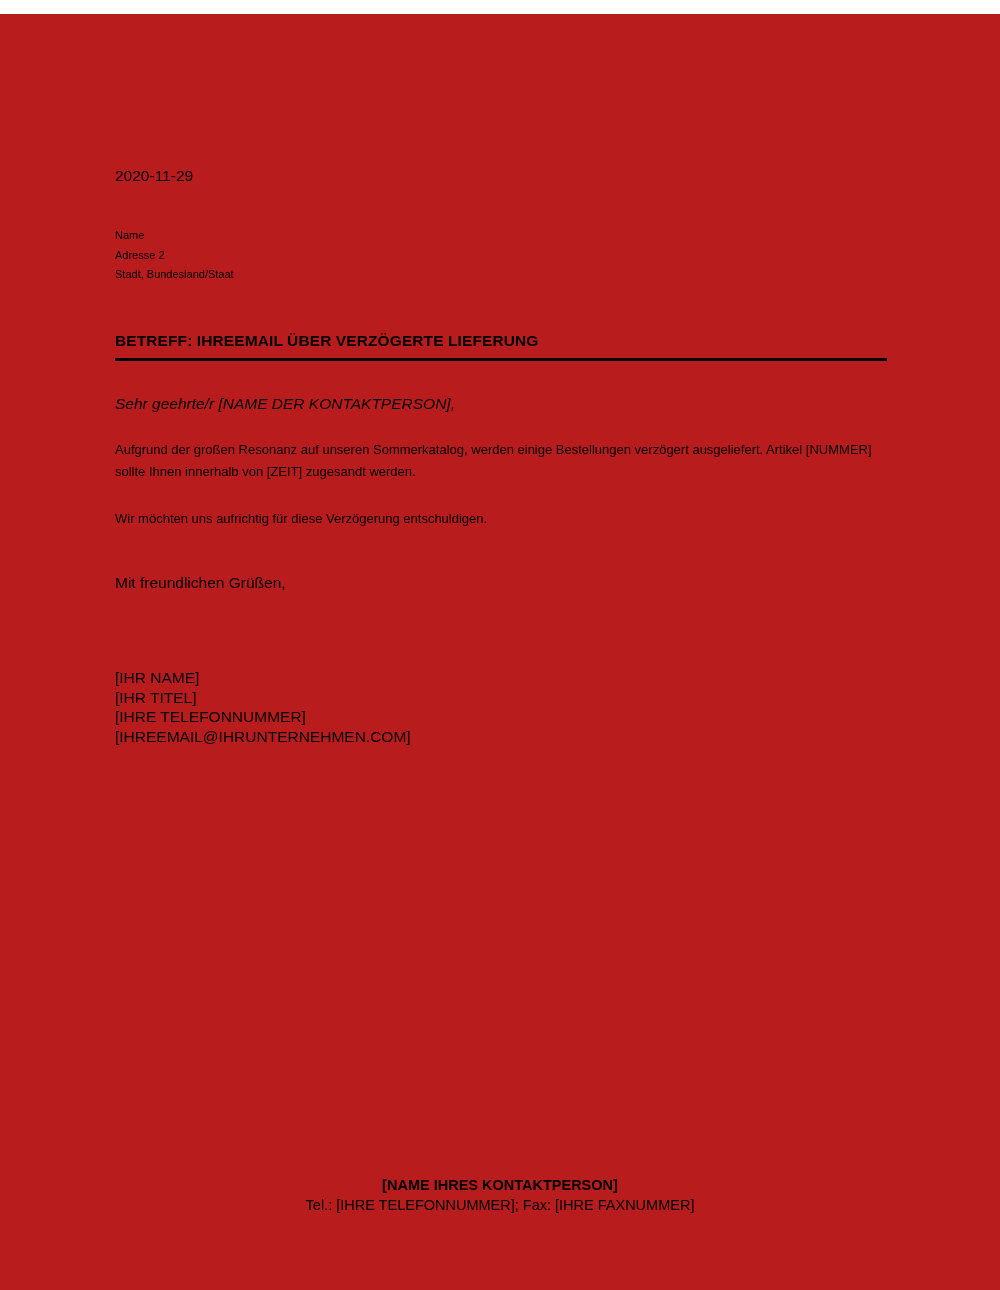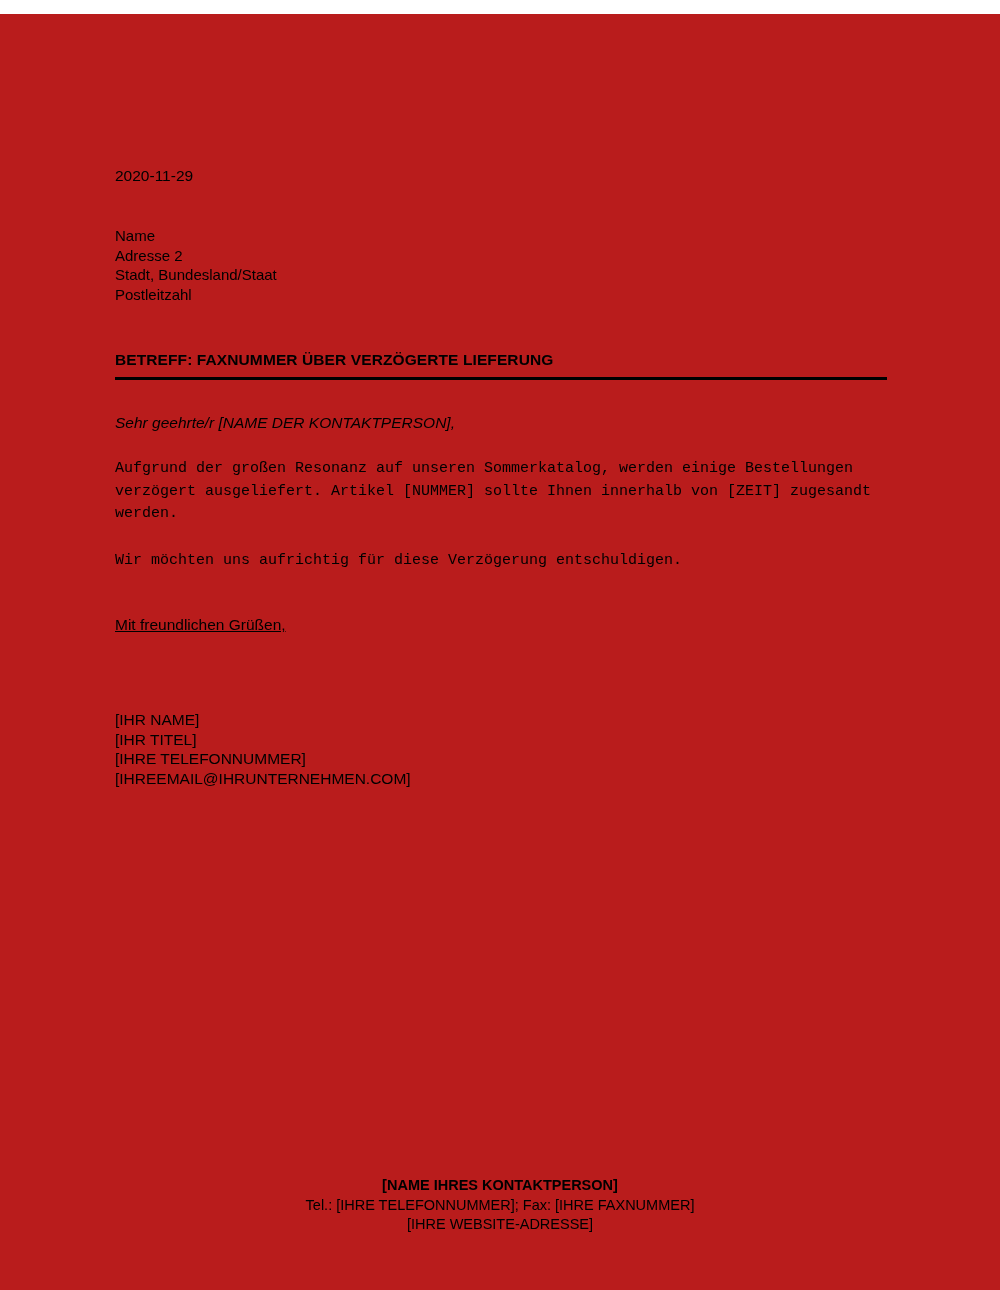--- a/index.html
+++ b/index.html
@@ -29,21 +29,21 @@
     left: 115px;
     top: 152px;
     width: 772px;
   }
   .date-line {
     font-size: 15.5px;
     line-height: 20px;
     margin-bottom: 40px;
   }
   .address-block {
-    font-size: 15px;
+    font-size: 11px;
     line-height: 19.5px;
     margin-bottom: 47px;
   }
   .address-block div {
     white-space: pre;
   }
   .subject {
     font-size: 15.5px;
     font-weight: bold;
     letter-spacing: 0.1px;
@@ -54,31 +54,29 @@
     width: 772px;
     margin-bottom: 32px;
   }
   .salutation {
     font-size: 15.5px;
     line-height: 22px;
     margin-bottom: 24px;
     font-style: italic;
   }
   .para {
-    font-size: 15px;
+    font-size: 13px;
     line-height: 22.5px;
     margin-bottom: 24px;
-    font-family: Liberation Mono, monospace;
   }
   .closing {
     font-size: 15.5px;
     line-height: 22px;
     margin-top: 42px;
     margin-bottom: 0;
-    text-decoration: underline;
   }
   .signature-block {
     font-size: 15.5px;
     line-height: 19.5px;
     margin-top: 74px;
   }
   .signature-block div {
     white-space: pre;
   }
   .footer {
@@ -100,24 +98,23 @@
 <div class="page">
 
   <div class="content">
 
     <div class="date-line">2020-11-29</div>
 
     <div class="address-block">
       <div>Name</div>
       <div>Adresse 2</div>
       <div>Stadt, Bundesland/Staat</div>
-      <div>Postleitzahl</div>
     </div>
 
-    <div class="subject">BETREFF: FAXNUMMER ÜBER VERZÖGERTE LIEFERUNG</div>
+    <div class="subject">BETREFF: IHREEMAIL ÜBER VERZÖGERTE LIEFERUNG</div>
     <div class="rule"></div>
 
     <div class="salutation">Sehr geehrte/r [NAME DER KONTAKTPERSON],</div>
 
     <div class="para">Aufgrund der großen Resonanz auf unseren Sommerkatalog, werden einige Bestellungen verzögert ausgeliefert. Artikel [NUMMER] sollte Ihnen innerhalb von [ZEIT] zugesandt werden.</div>
     <div class="para">Wir möchten uns aufrichtig für diese Verzögerung entschuldigen.</div>
 
     <div class="closing">Mit freundlichen Grüßen,</div>
 
     <div class="signature-block">
@@ -125,16 +122,15 @@
       <div>[IHR TITEL]</div>
       <div>[IHRE TELEFONNUMMER]</div>
       <div>[IHREEMAIL@IHRUNTERNEHMEN.COM]</div>
     </div>
 
   </div>
 
   <div class="footer">
     <div class="company">[NAME IHRES KONTAKTPERSON]</div>
     <div>Tel.: [IHRE TELEFONNUMMER]; Fax: [IHRE FAXNUMMER]</div>
-    <div>[IHRE WEBSITE-ADRESSE]</div>
   </div>
 
 </div>
 
 </body></html>

